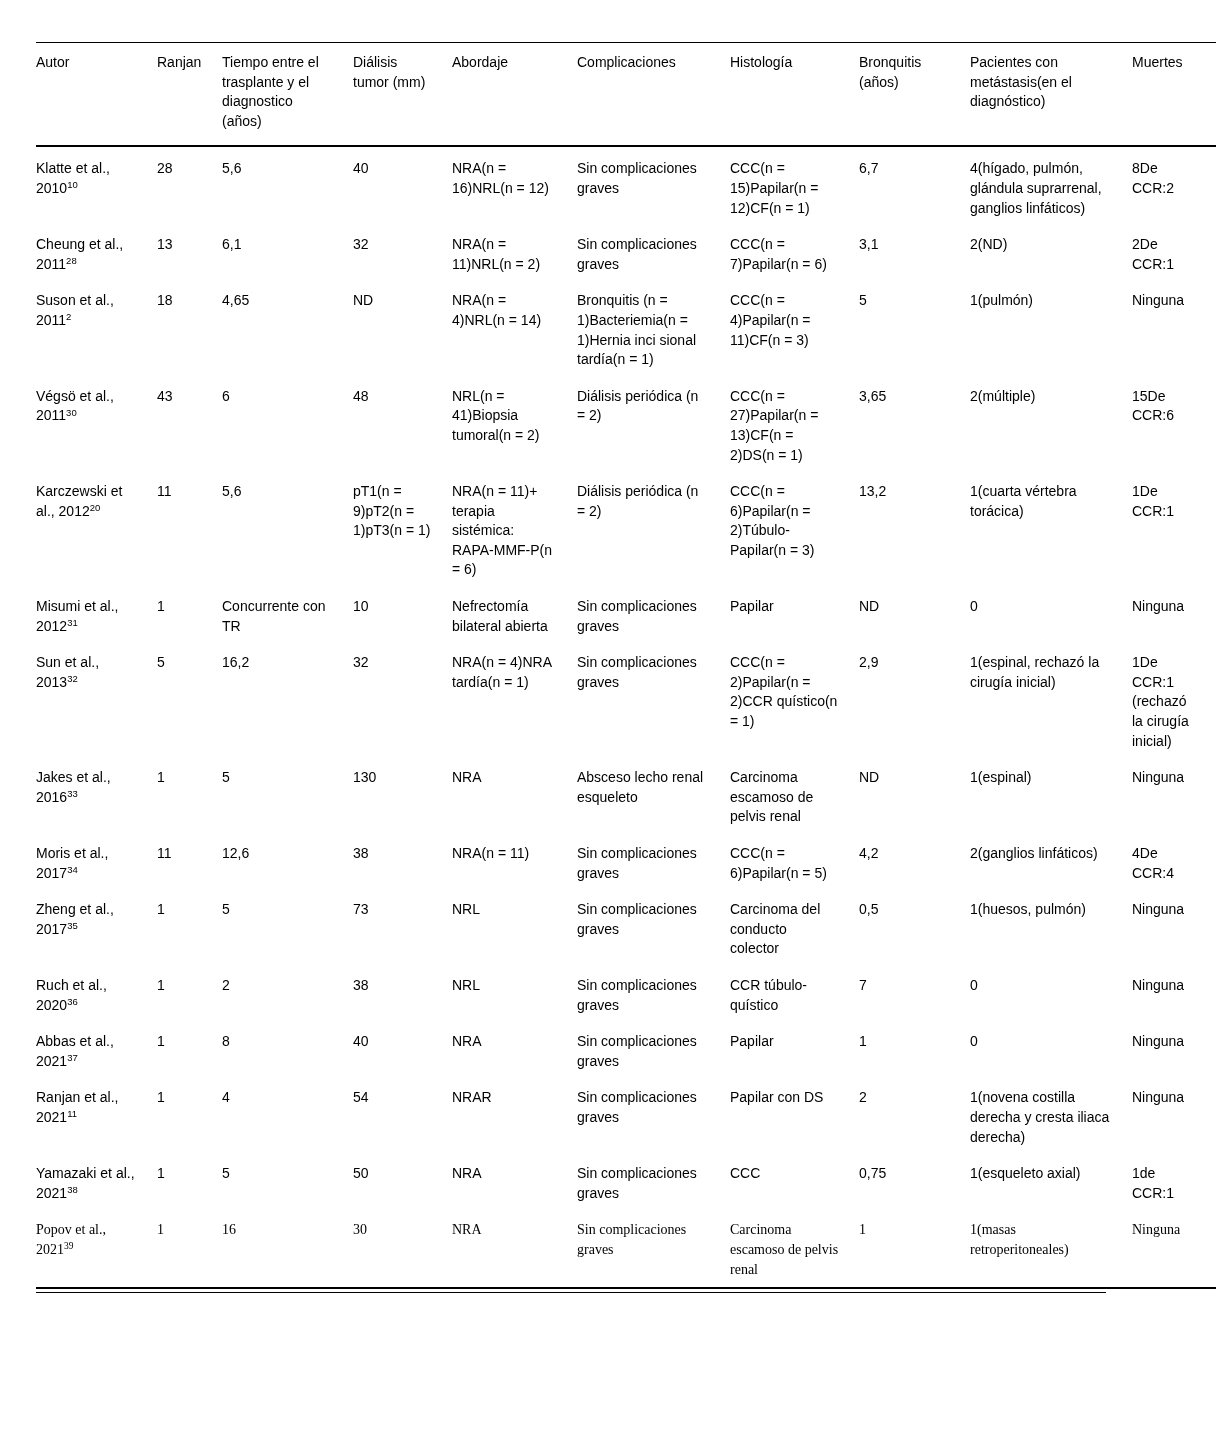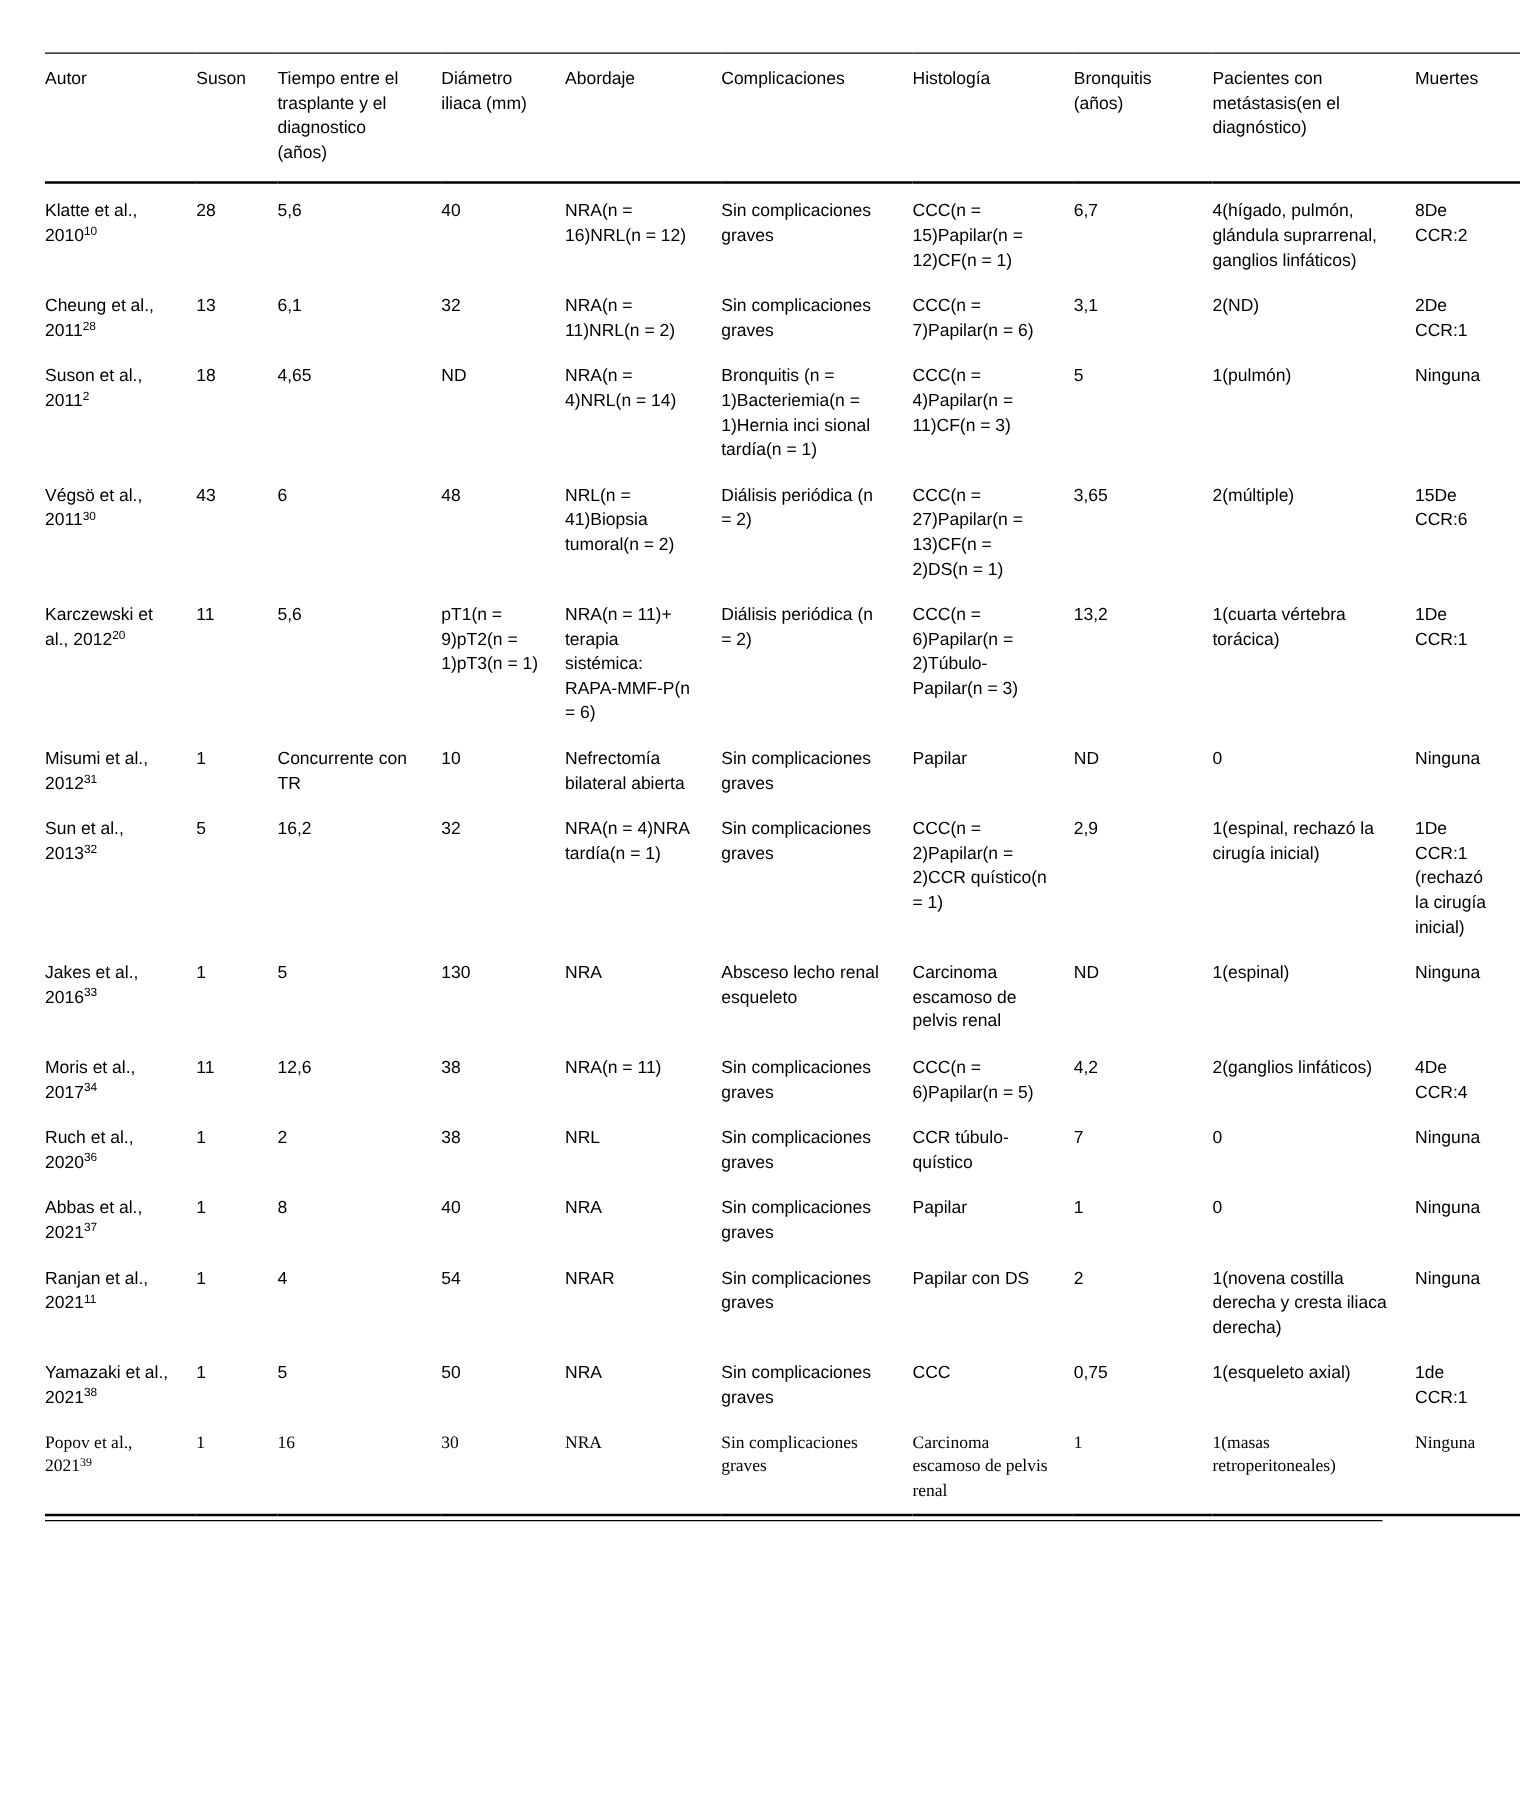--- a/index.html
+++ b/index.html
@@ -82,23 +82,23 @@
       <col class="c-abordaje">
       <col class="c-complic">
       <col class="c-histologia">
       <col class="c-seguimiento">
       <col class="c-metastasis">
       <col class="c-muertes">
     </colgroup>
     <thead>
       <tr>
         <th>Autor</th>
-        <th>Suson</th>
+        <th>Ranjan</th>
         <th>Tiempo entre el trasplante y el diagnostico (años)</th>
-        <th>Diámetro iliaca (mm)</th>
+        <th>Diálisis tumor (mm)</th>
         <th>Abordaje</th>
         <th>Complicaciones</th>
         <th>Histología</th>
         <th>Bronquitis (años)</th>
         <th>Pacientes con metástasis(en el diagnóstico)</th>
         <th>Muertes</th>
       </tr>
     </thead>
     <tbody>
         <tr>
@@ -203,20 +203,32 @@
           <td>12,6</td>
           <td>38</td>
           <td>NRA(n = 11)</td>
           <td>Sin complicaciones graves</td>
           <td>CCC(n = 6)Papilar(n = 5)</td>
           <td>4,2</td>
           <td>2(ganglios linfáticos)</td>
           <td>4De CCR:4</td>
         </tr>
         <tr>
+          <td><span>Zheng et al., 2017</span><sup>35</sup></td>
+          <td>1</td>
+          <td>5</td>
+          <td>73</td>
+          <td>NRL</td>
+          <td>Sin complicaciones graves</td>
+          <td>Carcinoma del conducto colector</td>
+          <td>0,5</td>
+          <td>1(huesos, pulmón)</td>
+          <td>Ninguna</td>
+        </tr>
+        <tr>
           <td><span>Ruch et al., 2020</span><sup>36</sup></td>
           <td>1</td>
           <td>2</td>
           <td>38</td>
           <td>NRL</td>
           <td>Sin complicaciones graves</td>
           <td>CCR túbulo-quístico</td>
           <td>7</td>
           <td>0</td>
           <td>Ninguna</td>

